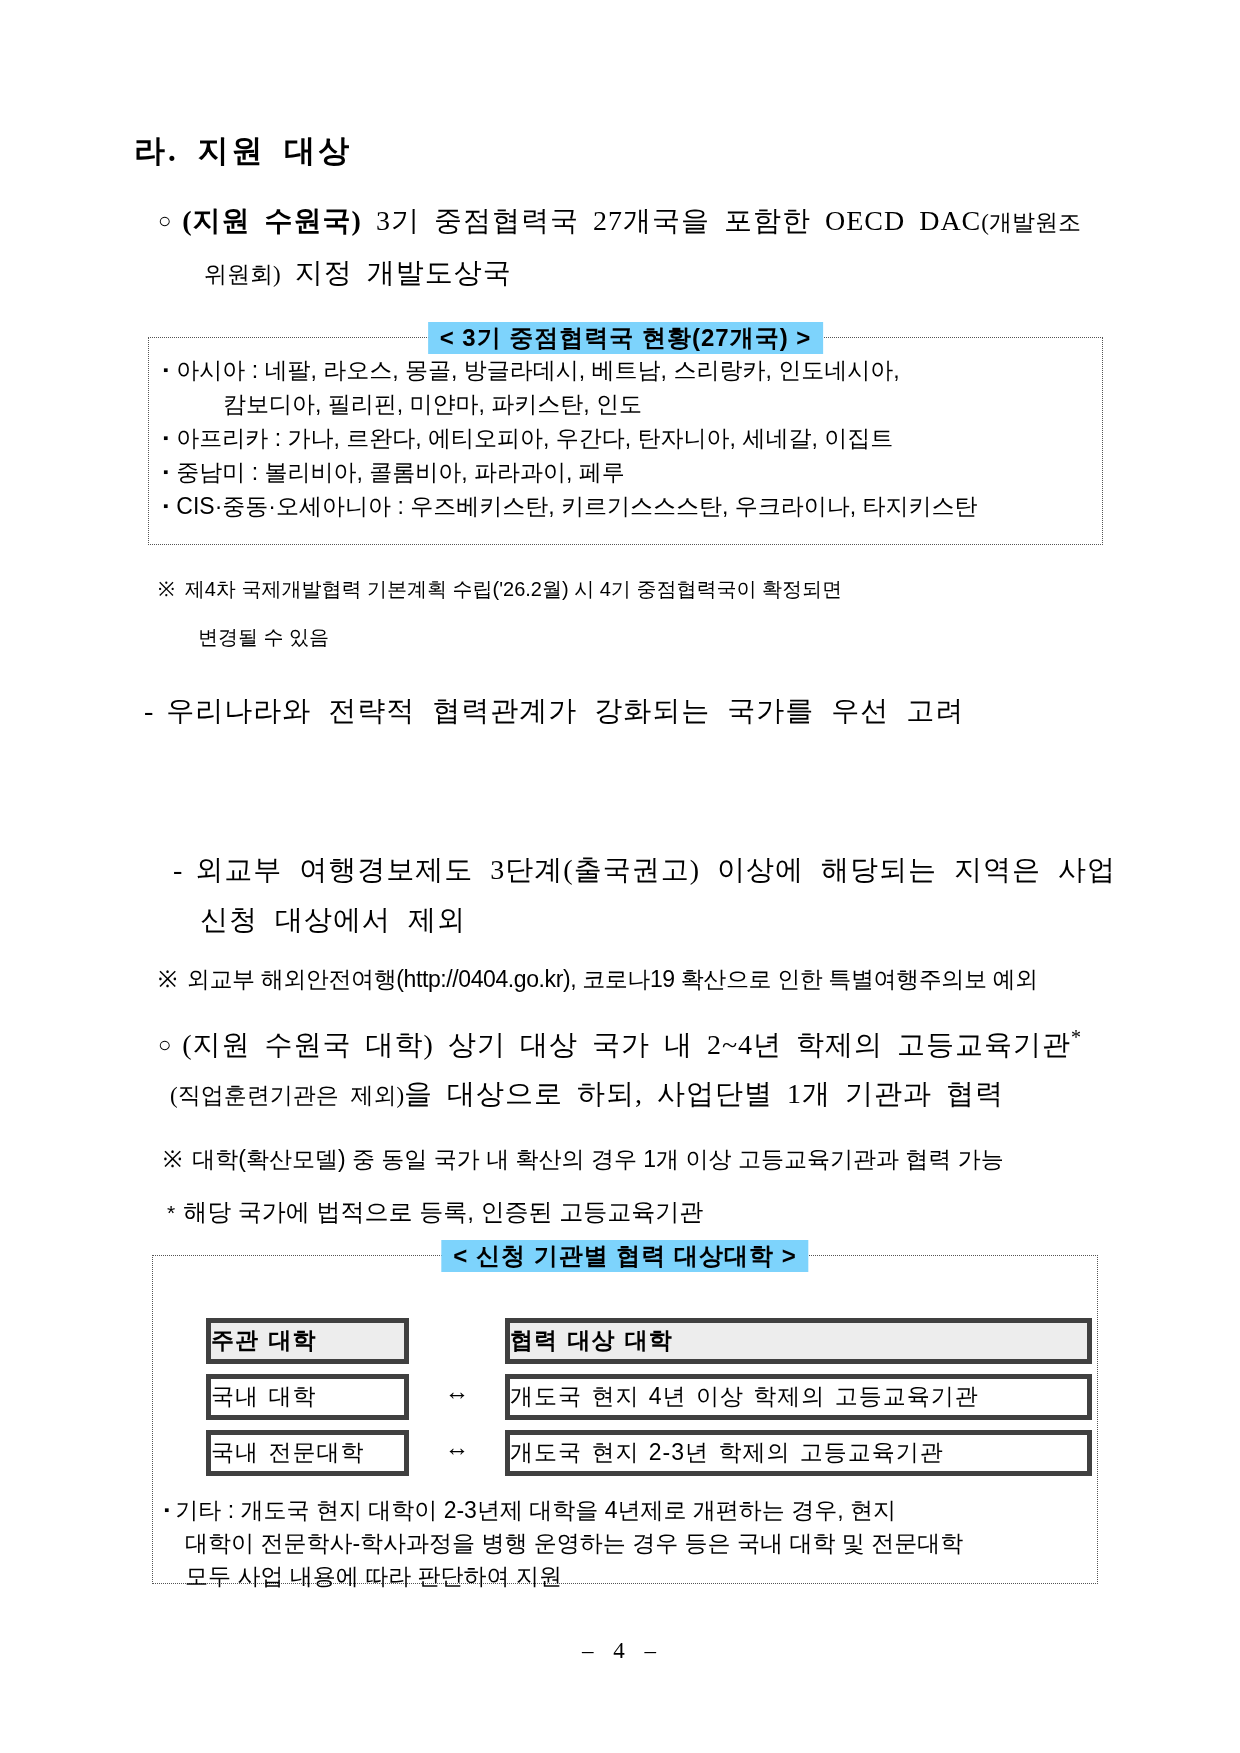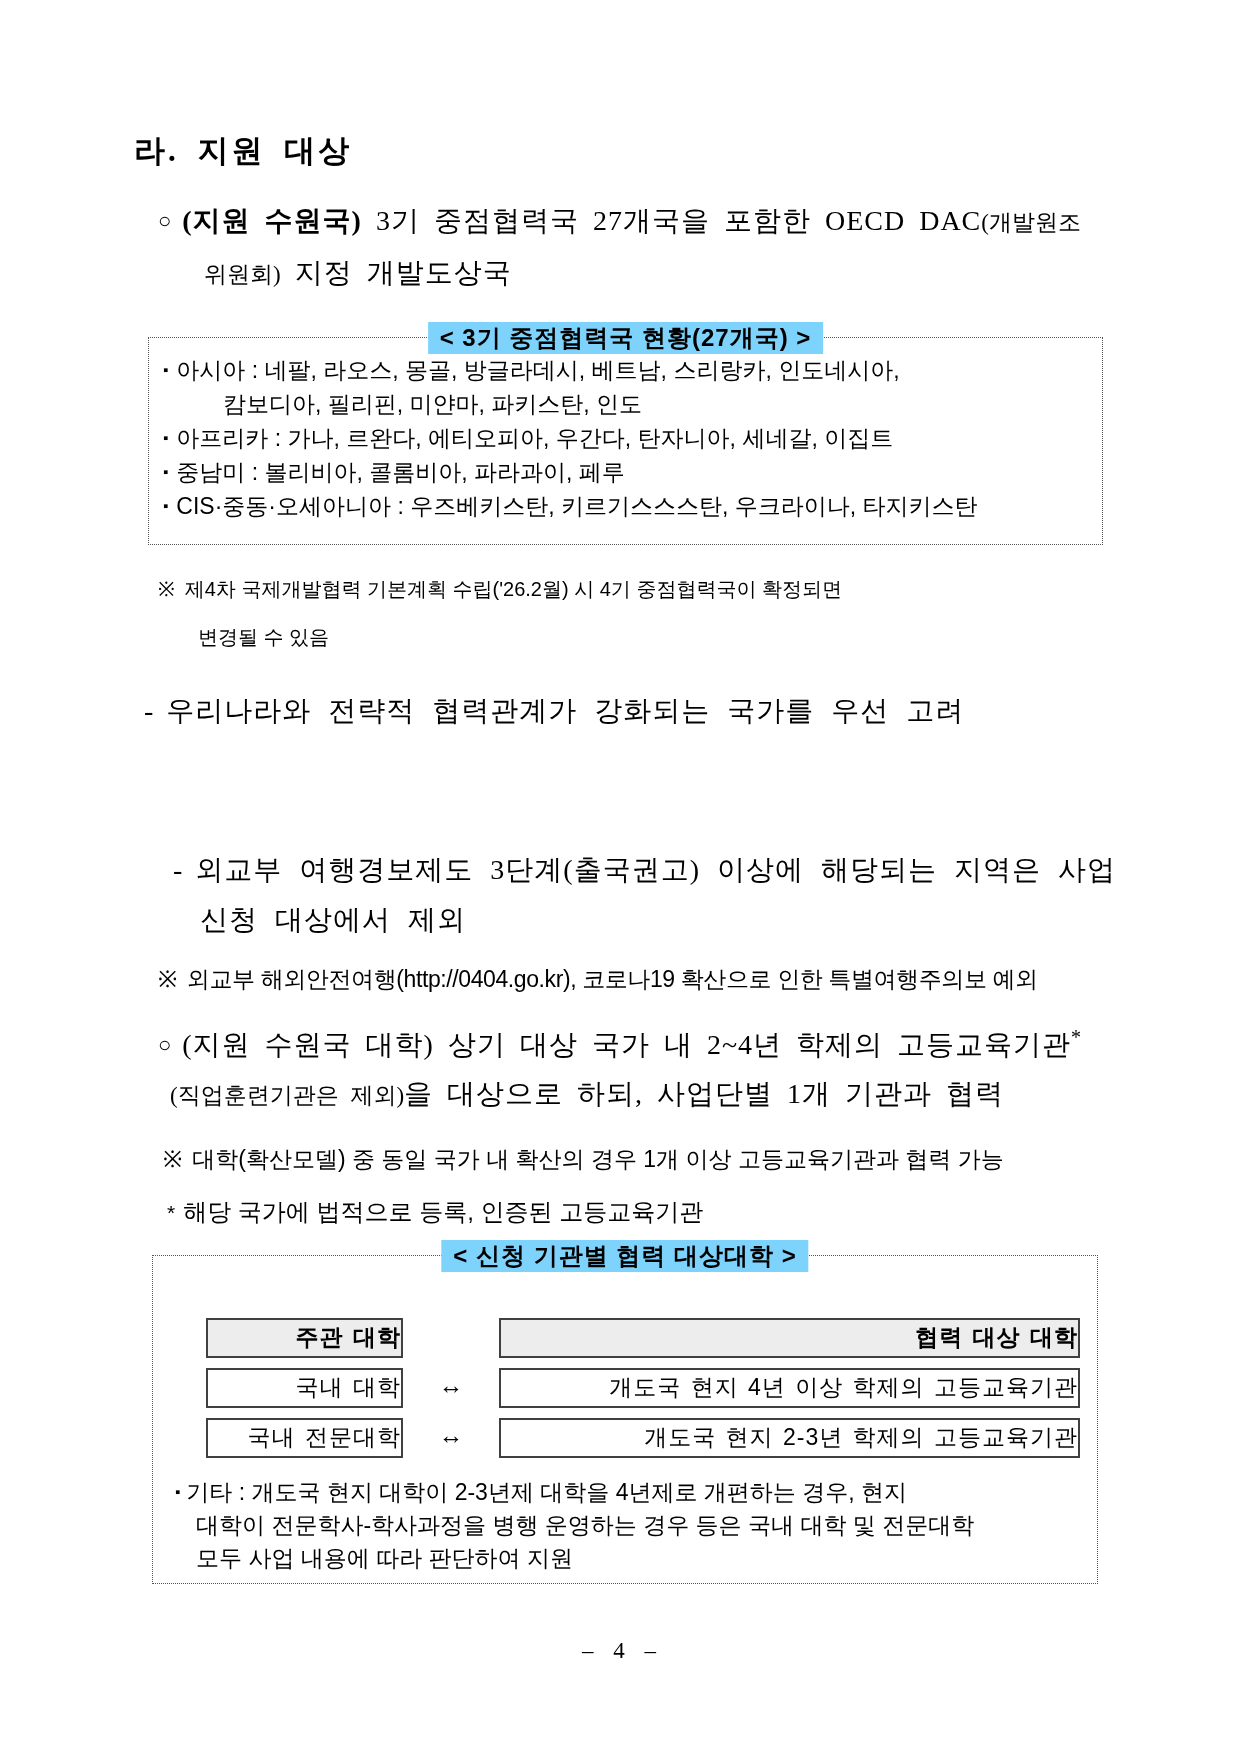--- a/index.html
+++ b/index.html
@@ -42,28 +42,28 @@
   .starnote{left:167px;top:1188px;font-size:24px;}
   .starnote .nmark{font-size:21px;margin-right:8px;}
 
   .dash1{left:128px;top:686px;word-spacing:9px;margin-left:16px;}
   .dash2{left:145px;top:845px;word-spacing:9px;margin-left:28px;}
   .dash2 .cont{padding-left:27px;}
   .dash-mark{margin-right:12px;}
 
   .tbl{margin:62px 0 0 53px;font-family:"Liberation Sans",sans-serif;font-size:23px;}
   .trow{display:flex;align-items:stretch;margin-bottom:10px;}
-  .tcell{border:2px solid #404040;text-align:right;padding:2px 0 3px 0;background:#fff;
+  .tcell{border:5px solid #404040;text-align:left;padding:2px 0 3px 0;background:#fff;
          letter-spacing:1px;word-spacing:2px;}
   .tcell.lft{width:193px;}
   .tcell.rgt{width:577px;}
   .tarrow{width:96px;text-align:center;font-size:25px;line-height:34px;}
   .thead .tcell{background:#ededed;font-weight:bold;}
 
-  .etc{margin:17px 0 0 22px;font-family:"Liberation Sans",sans-serif;font-size:23px;
+  .etc{margin:17px 0 0 11px;font-family:"Liberation Sans",sans-serif;font-size:23px;
        line-height:33px;letter-spacing:0;}
   .etc .cont{padding-left:21px;}
   .etc .sq{margin-right:6px;}
 
   .footer{position:absolute;left:0;top:1638px;width:1240px;text-align:center;
           font-size:23px;letter-spacing:2px;word-spacing:10px;}
 </style>
 </head>
 <body>
 

